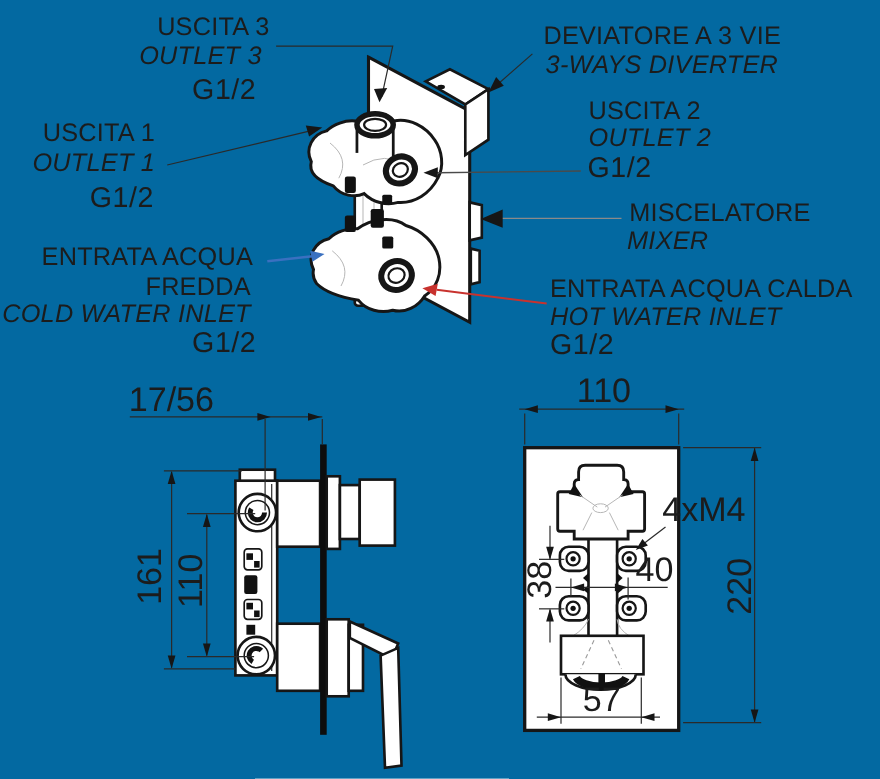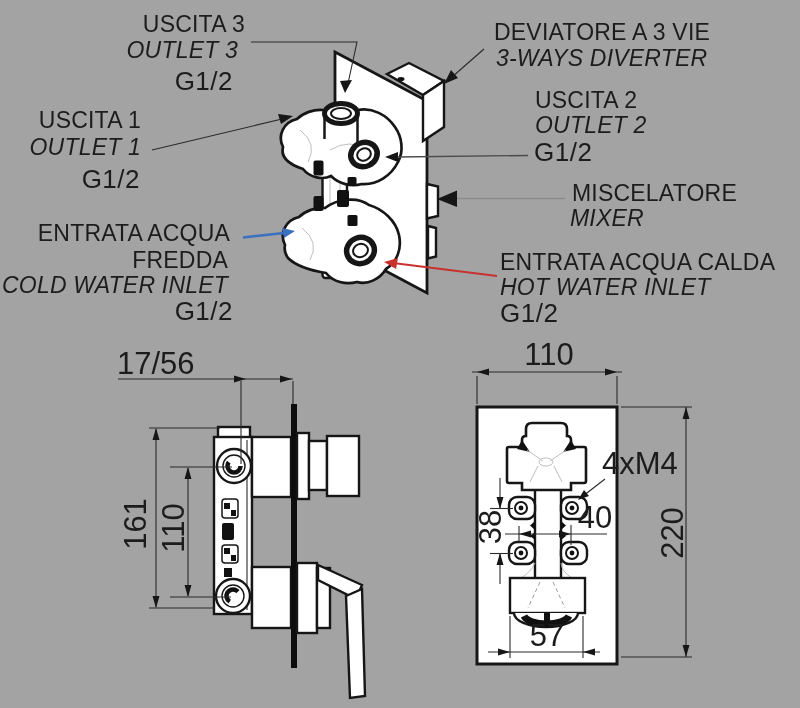--- a/index.html
+++ b/index.html
@@ -1,16 +1,16 @@
 <!DOCTYPE html>
 <html><head>
 <meta charset="utf-8">
 <style>
   html,body{margin:0;padding:0;background:#ffffff;}
-  .canvas{position:relative;width:800px;height:708px;background:#a3a3a3;overflow:hidden;}
+  .canvas{position:relative;width:800px;height:708px;background:#0369a1;overflow:hidden;}
   svg text{font-family:"Liberation Sans",sans-serif;fill:#1c1c1c;}
   .lbl{font-size:23px;letter-spacing:0.2px;}
   .lbl-i{font-size:23px;font-style:italic;letter-spacing:0.2px;}
   .gsize{font-size:26px;letter-spacing:0.5px;}
   .dim{font-size:31px;}
   .thin{stroke:#2a2a2a;stroke-width:1.1;fill:none;}
   .body{fill:#ffffff;stroke:#161616;stroke-width:2.4;}
   .detail{fill:#111111;}
   .faint{stroke:#b5b5b5;stroke-width:0.9;fill:none;}
 </style>

